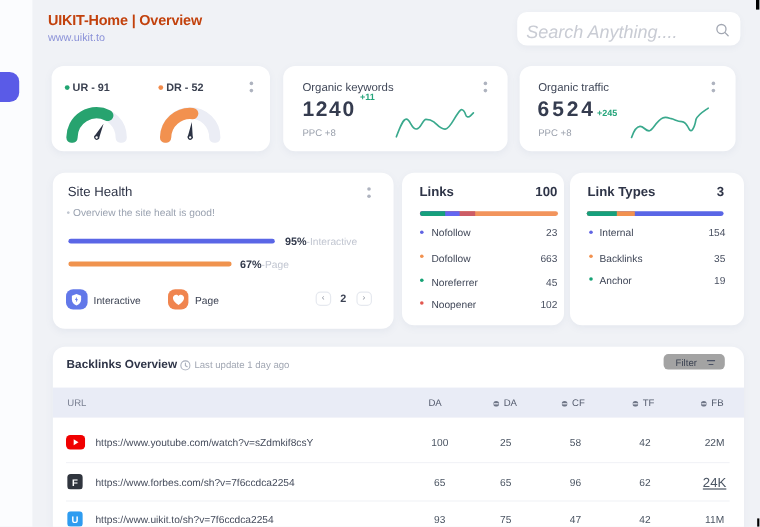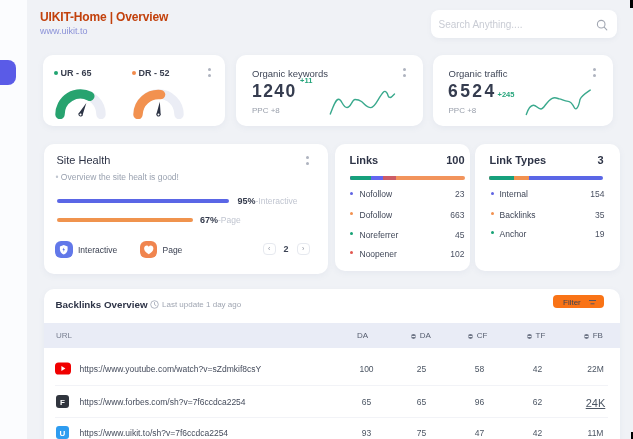--- a/index.html
+++ b/index.html
@@ -16,30 +16,30 @@
 
   <div class="abs" style="left:0;top:0;width:27px;height:439px;background:#fbfcfe;"></div>
   <div class="abs" style="left:-8px;top:60px;width:24px;height:25px;border-radius:8px;background:#5a5be7;"></div>
 
   <div class="abs" style="left:630px;top:0;width:3px;height:8px;background:#000;"></div>
   <div class="abs" style="left:630.5px;top:432px;width:2.5px;height:7px;background:#000;"></div>
 
   <div class="abs" style="left:40px;top:10px;font-size:12px;font-weight:bold;color:#c2410c;letter-spacing:-0.15px;">UIKIT-Home | Overview</div>
   <div class="abs" style="left:40px;top:26px;font-size:9px;color:#8b92d8;">www.uikit.to</div>
   <div class="abs" style="left:431px;top:10px;width:186px;height:28px;background:#fff;border-radius:8px;box-shadow:0 2px 5px rgba(120,130,160,0.07);">
-    <span style="position:absolute;left:7.5px;top:8.5px;font-size:10px;color:#c9ccd4;">Search Anything....</span>
+    <span style="position:absolute;left:7.5px;top:8.5px;font-size:15px;color:#c9ccd4;font-style:italic;">Search Anything....</span>
     <svg style="position:absolute;right:9px;top:8.5px;" width="12" height="12" viewBox="0 0 12 12">
       <circle cx="5.2" cy="5.2" r="3.8" fill="none" stroke="#a2a7b2" stroke-width="1.1"></circle>
       <line x1="8.2" y1="8.2" x2="10.8" y2="10.8" stroke="#a2a7b2" stroke-width="1.1" stroke-linecap="round"></line>
     </svg>
   </div>
 
   <div class="card" style="left:43px;top:54.5px;width:182px;height:71px;"></div>
   <div class="dot" style="left:53.5px;top:70.5px;background:#21a471;"></div>
-  <div class="abs" style="left:60.5px;top:68px;font-size:9px;font-weight:600;color:#3a4050;">UR - 65</div>
+  <div class="abs" style="left:60.5px;top:68px;font-size:9px;font-weight:600;color:#3a4050;">UR - 91</div>
   <div class="dot" style="left:131.5px;top:70.5px;background:#f28b4b;"></div>
   <div class="abs" style="left:138.5px;top:68px;font-size:9px;font-weight:600;color:#3a4050;">DR - 52</div>
   <div class="kebab" style="left:208px;top:68px;">
     <i></i>
     <i></i>
   </div>
 
   <svg class="abs" style="left:54px;top:88px;" width="53" height="31" viewBox="0 0 53 31">
     <path d="M 6 26.5 A 20.5 20.5 0 0 1 47 26.5" fill="none" stroke="#ebedf5" stroke-width="9.4" stroke-linecap="round"></path>
     <path d="M 6 26.5 A 20.5 20.5 0 0 1 35.8 8.2" fill="none" stroke="#27a36f" stroke-width="9.4" stroke-linecap="round"></path>
@@ -150,21 +150,21 @@
   <div class="abs" style="left:499.5px;top:229px;font-size:8.5px;color:#3f4657;">Anchor</div>
   <div class="abs" style="left:474.5px;top:229px;width:130px;text-align:right;font-size:8.5px;color:#4a5162;">19</div>
 
   <div class="card" style="left:43.5px;top:289px;width:576.5px;height:160px;border-radius:10px 10px 0 0;"></div>
   <div class="abs" style="left:55.5px;top:298.5px;font-size:9.8px;font-weight:bold;color:#2e3447;">Backlinks Overview</div>
   <svg class="abs" style="left:150px;top:299.5px;" width="9" height="9" viewBox="0 0 9 9">
     <circle cx="4.5" cy="4.5" r="3.8" fill="none" stroke="#a8aebb" stroke-width="0.9"></circle>
     <path d="M4.5 2.5 V4.7 L6 5.6" fill="none" stroke="#a8aebb" stroke-width="0.9" stroke-linecap="round"></path>
   </svg>
   <div class="abs" style="left:162px;top:299.5px;font-size:8px;color:#a0a6b2;">Last update 1 day ago</div>
-  <div class="abs" style="left:553px;top:295px;width:51px;height:13px;background:#f97316;border-radius:4px;">
+  <div class="abs" style="left:553px;top:295px;width:51px;height:13px;background:#a3a3a3;border-radius:4px;">
     <span style="position:absolute;left:10px;top:2.5px;font-size:8px;font-weight:500;color:#3c4352;">Filter</span>
     <svg style="position:absolute;right:8px;top:4.5px;" width="7" height="5" viewBox="0 0 7 5">
       <line x1="0" y1="0.5" x2="7" y2="0.5" stroke="#4a5164" stroke-width="0.9"></line>
       <line x1="1.5" y1="3.8" x2="5.5" y2="3.8" stroke="#4a5164" stroke-width="0.9"></line>
     </svg>
   </div>
 
   <div class="abs" style="left:43.5px;top:322.5px;width:576.5px;height:25px;background:#e9ecf6;"></div>
   <div class="abs" style="left:56px;top:331px;font-size:8px;color:#7a8092;">URL</div>
   <div class="abs" style="left:357px;top:331px;font-size:8px;color:#555c6e;">DA</div>

